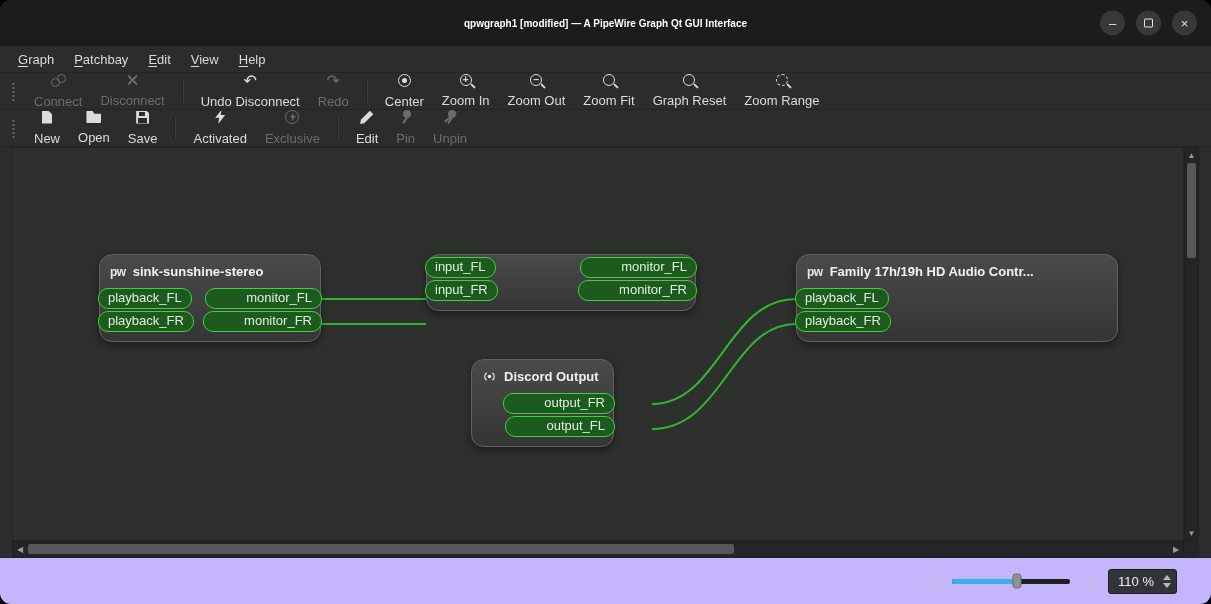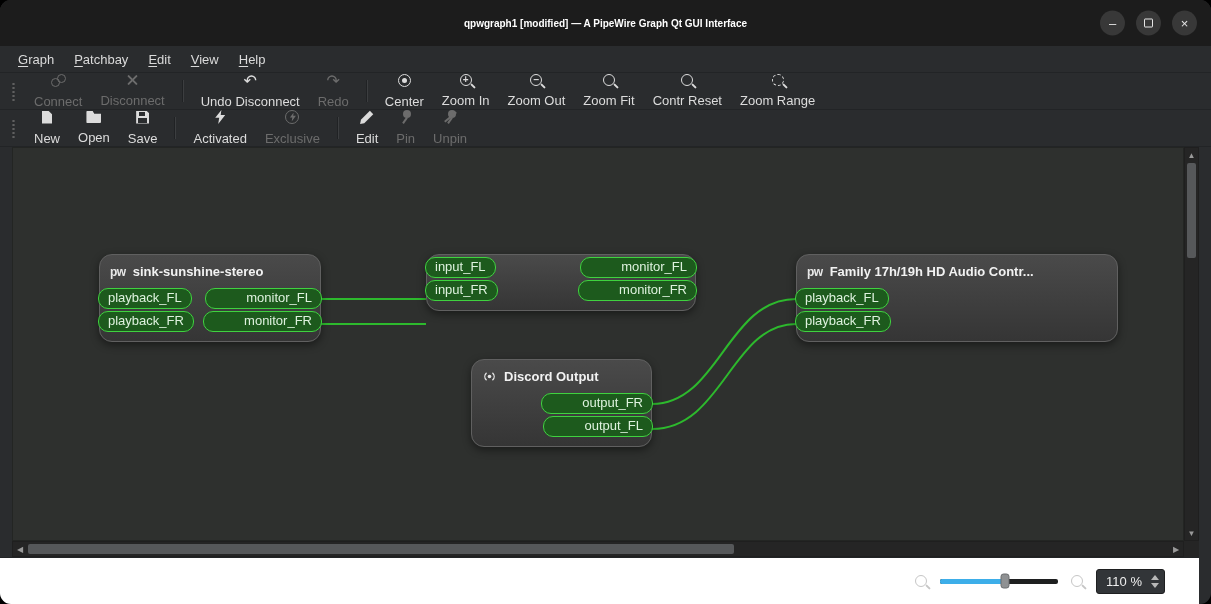--- a/index.html
+++ b/index.html
@@ -85,21 +85,21 @@
   .vscroll .sb-arrow.bottom { position:absolute; bottom:0; left:0; right:0; }
   .vscroll .handle { position:absolute; left:2px; right:2px; top:15px; height:95px; background:#56585a; border-radius:2px; }
   .hscroll { position:absolute; left:0; right:15px; bottom:0; height:16px; background:#252525; border:1px solid #1f1f1f; }
   .hscroll .sb-arrow { position:absolute; top:0; bottom:0; width:14px; }
   .hscroll .sb-arrow.left-a { left:0; }
   .hscroll .sb-arrow.right-a { right:0; }
   .hscroll .handle { position:absolute; top:2px; bottom:2px; left:15px; width:706px; background:#56585a; border-radius:2px; }
   .corner { position:absolute; right:0; bottom:0; width:15px; height:16px; background:#252525; }
 
   
-  .statusbar { position:absolute; left:0; right:12px; bottom:0; height:47px; background:#ffffff; border-top:1px solid #222426; display:flex; align-items:center; justify-content:flex-end; gap:13px; padding-right:34px; color:#c6c6c6; }
+  .statusbar { position:absolute; left:0; right:0; bottom:0; height:47px; background:#c4b5fd; border-top:1px solid #222426; display:flex; align-items:center; justify-content:flex-end; gap:13px; padding-right:34px; color:#c6c6c6; }
   .slider { position:relative; width:118px; height:5px; background:#1e1f20; border-radius:2px; }
   .slider-fill { position:absolute; left:0; top:0; bottom:0; width:55%; background:#3daee9; border-radius:2px; }
   .slider-handle { position:absolute; top:50%; left:55%; transform:translate(-50%,-50%); width:9px; height:15px; background:#8f9193; border:1px solid #6a6c6e; border-radius:3px; }
   .spinbox { display:flex; align-items:center; gap:9px; height:25px; padding:0 5px 0 9px; background:#323538; border:1px solid #1e1f20; border-radius:3px; color:#eeeeee; font-size:13px; }
   .spin-arrows { display:flex; flex-direction:column; gap:3px; }
   .spin-up { width:0; height:0; border-left:4px solid transparent; border-right:4px solid transparent; border-bottom:5px solid #b8b8b8; }
   .spin-down { width:0; height:0; border-left:4px solid transparent; border-right:4px solid transparent; border-top:5px solid #b8b8b8; }
 </style>
 </head>
 <body>
@@ -174,21 +174,21 @@
           <span class="sign">−</span>
         </span>
       <span>Zoom Out</span>
     </div>
     <div class="tb-btn">
       <span class="ic mag"></span>
       <span>Zoom Fit</span>
     </div>
     <div class="tb-btn">
       <span class="ic mag"></span>
-      <span>Contr Reset</span>
+      <span>Graph Reset</span>
     </div>
     <div class="tb-btn">
       <span class="ic mag dashed"></span>
       <span>Zoom Range</span>
     </div>
   </div>
 
   <div class="toolbar">
     <div class="tb-handle"></div>
     <div class="tb-btn">
@@ -271,21 +271,21 @@
           <span>Family 17h/19h HD Audio Contr...</span>
         </div>
         <div class="port-row">
           <span class="port in">playback_FL</span>
         </div>
         <div class="port-row">
           <span class="port in">playback_FR</span>
         </div>
       </div>
 
-      <div class="node" style="left:458px; top:211px; width:181px;">
+      <div class="node" style="left:458px; top:211px; width:143px;">
         <div class="node-header">
           <svg width="15" height="15" viewBox="0 0 15 15">
             <circle cx="7.5" cy="7.5" r="1.8" fill="#e8e8e8"></circle>
             <path d="M4.2 4.2a4.7 4.7 0 0 0 0 6.6M10.8 4.2a4.7 4.7 0 0 1 0 6.6" stroke="#e8e8e8" stroke-width="1.3" fill="none" stroke-linecap="round"></path>
           </svg>
           <span>Discord Output</span>
         </div>
         <div class="port-row only-right">
           <span class="port out">output_FR</span>
         </div>

